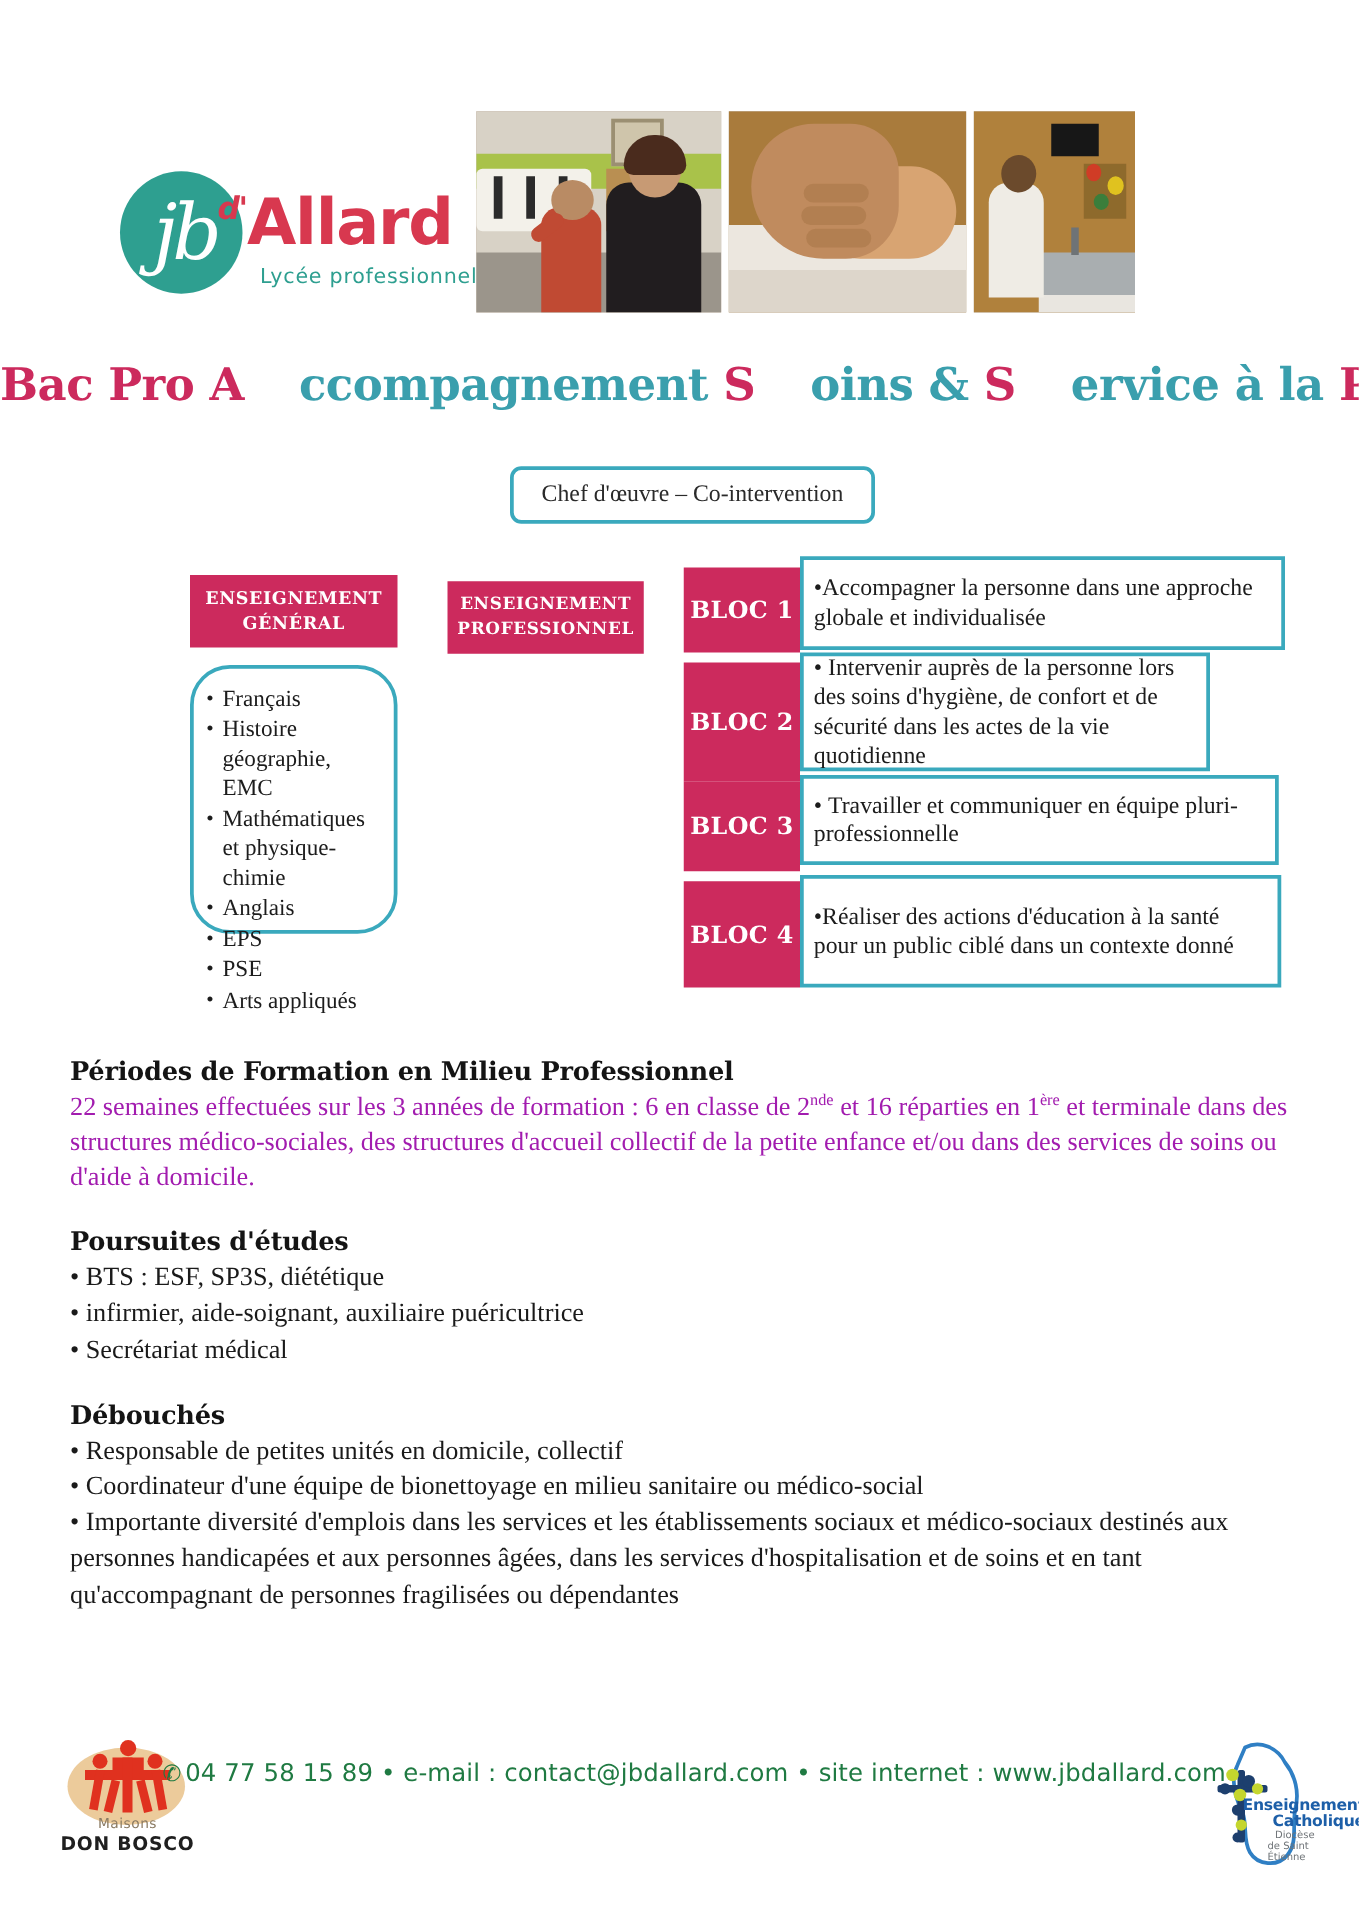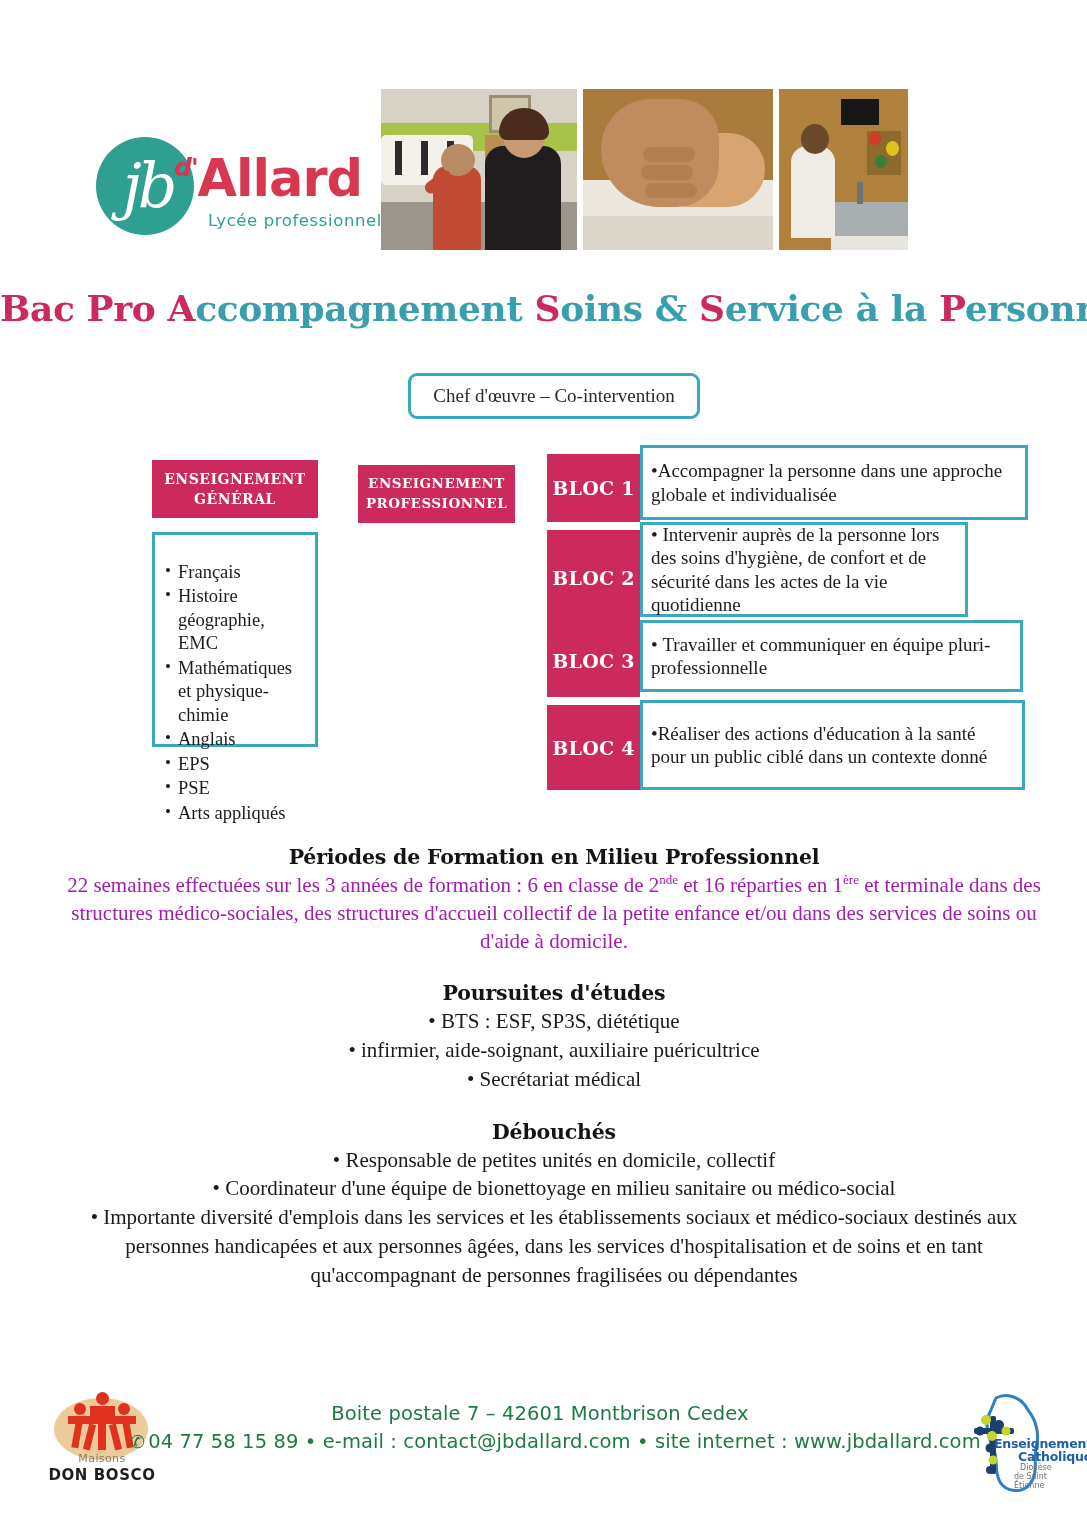--- a/index.html
+++ b/index.html
@@ -142,21 +142,21 @@
     top: 263px;
     width: 1087px;
     text-align: center;
     font-family: "DejaVu Serif", serif;
     font-weight: bold;
     font-size: 36px;
     letter-spacing: -0.4px;
     white-space: nowrap;
   }
   .t-crimson { color: #cc2a5d; }
-  .t-teal    { color: #3a9fad; }
+  .t-teal    { color: #3a9fad; margin-left: 44px; }
 
   
   #diagram {
     position: absolute;
     left: 0;
     top: 360px;
     width: 1087px;
     height: 425px;
   }
 
@@ -207,21 +207,22 @@
     font-weight: bold;
     font-size: 13.5px;
     letter-spacing: 0.5px;
     line-height: 1.45;
   }
 
   #subjects-box {
     position: absolute;
     left: 152px; top: 172px;
     width: 166px; height: 215px;
-    padding: 26px 8px 8px 10px;
+    padding: 14px 8px 8px 10px;
+    border-radius: 32px;
   }
   #subjects-box ul {
     margin: 0; padding: 0; list-style: none;
   }
   #subjects-box li {
     font-size: 18.5px;
     line-height: 1.27;
     color: #1c1c1c;
     position: relative;
     padding-left: 13px;
@@ -266,21 +267,20 @@
   #bloc3-desc { top: 260px; height: 72px;  width: 383px; }
   #bloc4-tag  { top: 345px; height: 85px; }
   #bloc4-desc { top: 340px; height: 90px;  width: 385px; }
 
   
   #body-content {
     position: absolute;
     left: 56px;
     top: 845px;
     width: 996px;
-    text-align: center;
   }
   .section { margin-bottom: 26px; }
   .section-title {
     font-family: "DejaVu Serif", serif;
     font-weight: bold;
     font-size: 20.5px;
     color: #141414;
     margin-bottom: 2px;
     letter-spacing: -0.2px;
   }
@@ -562,21 +562,20 @@
     <div class="fig" style="left:52px; top:20px; width:8px;  height:44px;"></div>
     <div class="fig" style="left:40px; top:38px; width:7px;  height:26px; transform:rotate(14deg);"></div>
     <div class="fig" style="left:66px; top:38px; width:7px;  height:26px; transform:rotate(-14deg);"></div>
     <div class="fig" style="left:28px; top:30px; width:7px;  height:32px; transform:rotate(10deg);"></div>
     <div class="fig" style="left:78px; top:30px; width:7px;  height:32px; transform:rotate(-10deg);"></div>
     <div class="db-maisons">Maisons</div>
     <div class="db-name">DON BOSCO</div>
   </div>
 
   <div id="footer-contact">
-    <div id="footer-line1">Boite postale 7 – 42601 Montbrison Cedex</div>
     <div id="footer-line2"><span class="phone-icon">✆</span><span>04 77 58 15 89 • e-mail : contact@jbdallard.com • site internet : www.jbdallard.com</span></div>
   </div>
 
   <div id="logo-ec">
     <svg class="map" viewBox="0 0 104 106">
       <path d="M30 8 C42 2, 56 8, 62 20 C70 30, 74 44, 70 58 C68 72, 72 84, 64 94 C56 104, 40 102, 34 92 C28 82, 32 70, 28 60 C22 48, 18 34, 24 22 Z" fill="none" stroke="#2f7fc4" stroke-width="3"></path>
       <g fill="#1d3f6e">
         <rect x="24" y="26" width="6" height="58" rx="2"></rect>
         <rect x="8" y="38" width="40" height="6" rx="2"></rect>
       </g>

